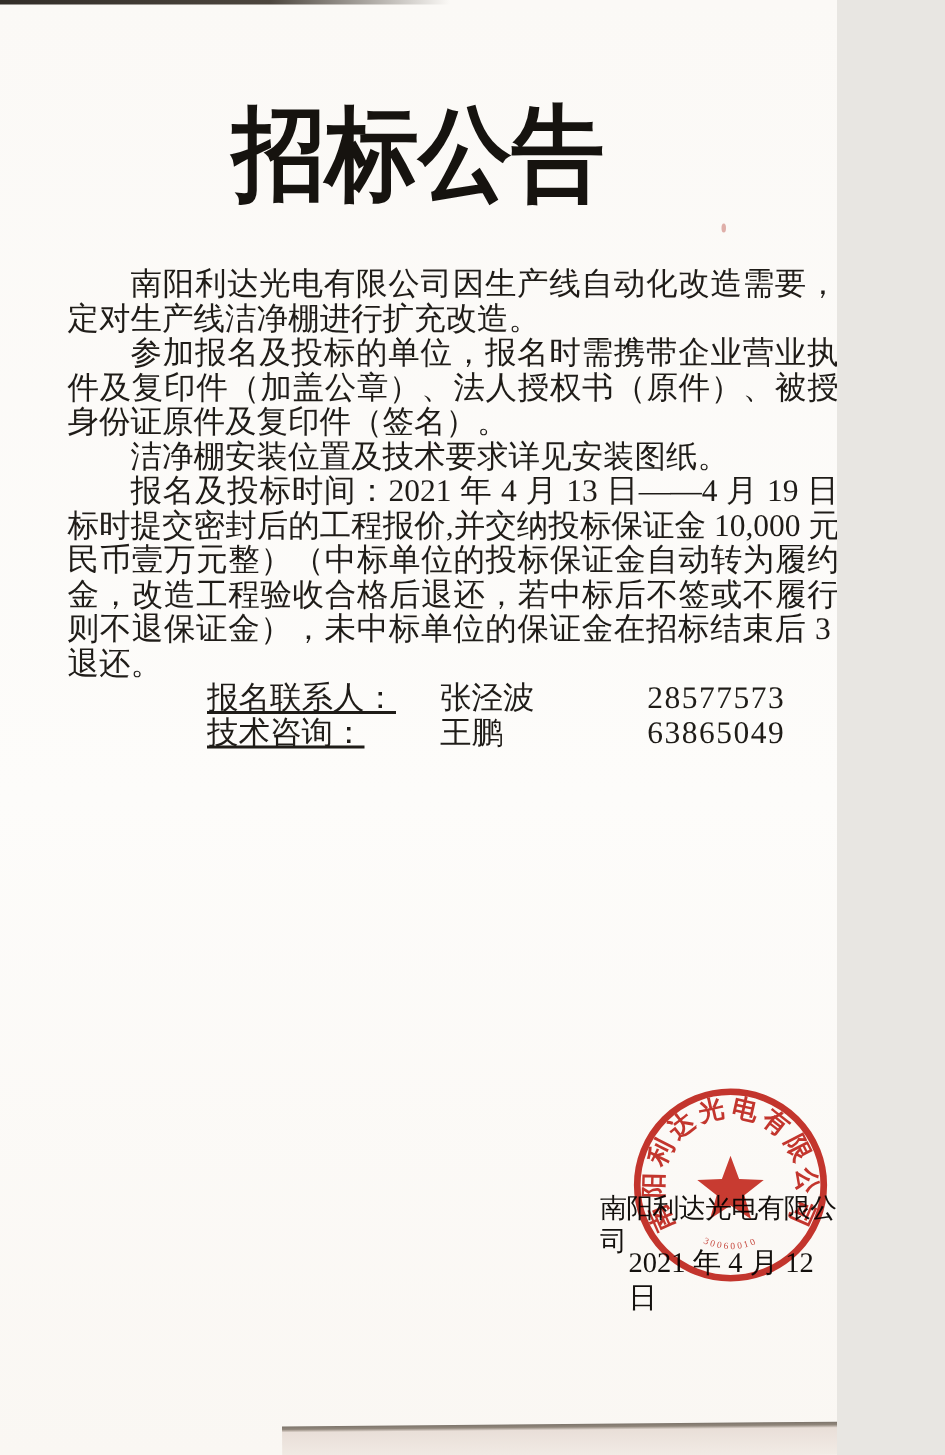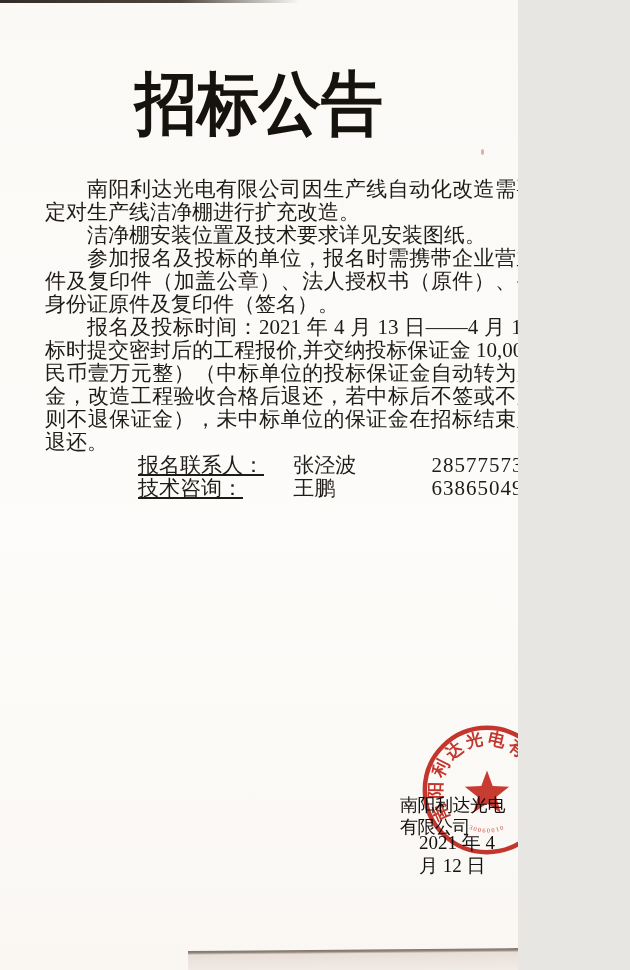--- a/index.html
+++ b/index.html
@@ -1,17 +1,17 @@
 <!DOCTYPE html>
 <html><head>
 <meta charset="utf-8">
 <style>
   html,body { margin:0; padding:0; background:#e8e6e2; }
   .page {
-    position:relative; width:518px; height:970px; overflow:hidden;
+    position:relative; width:558px; height:970px; overflow:hidden;
     background:linear-gradient(180deg,#fbf9f6 0%, #fdfcfa 55%, #faf7f3 100%);
     font-family:"Liberation Serif","DejaVu Serif",serif;
     color:#211e1a;
   }
 
   
   .art-top-line{ position:absolute; left:0; top:0; width:300px; height:3px;
     background:linear-gradient(90deg,#322d28 0%,#4d463e 60%,rgba(77,70,62,0) 100%); }
   .art-top-dot{ position:absolute; left:581px; top:95px; width:6px; height:5px;
     background:#1f1d1b; border-radius:60% 40% 55% 45%; transform:rotate(18deg); }
@@ -71,22 +71,22 @@
 
   <div class="art-top-line"></div>
   <div class="art-top-dot"></div>
   <div class="art-red-fleck"></div>
   <div class="art-bottom-band"></div>
 
   <h1 class="title">招标公告</h1>
 
   <div class="body">
     <p>南阳利达光电有限公司因生产线自动化改造需要，现决定对生产线洁净棚进行扩充改造。</p>
+    <p>参加报名及投标的单位，报名时需携带企业营业执照原件及复印件（加盖公章）、法人授权书（原件）、被授权人身份证原件及复印件（签名）。</p>
     <p>洁净棚安装位置及技术要求详见安装图纸。</p>
-    <p>参加报名及投标的单位，报名时需携带企业营业执照原件及复印件（加盖公章）、法人授权书（原件）、被授权人身份证原件及复印件（签名）。</p>
     <p>报名及投标时间：2021 年 4 月 13 日——4 月 19 日，投标时提交密封后的工程报价,并交纳投标保证金 10,000 元（人民币壹万元整）（中标单位的投标保证金自动转为履约保证金，改造工程验收合格后退还，若中标后不签或不履行合同则不退保证金），未中标单位的保证金在招标结束后 3 日内退还。</p>
 
     <div class="contact-row">
       <span class="c-label">报名联系人：</span>
       <span class="c-name">张泾波</span>
       <span class="c-phone">28577573</span>
     </div>
     <div class="contact-row">
       <span class="c-label">技术咨询：</span>
       <span class="c-name">王鹏</span>

